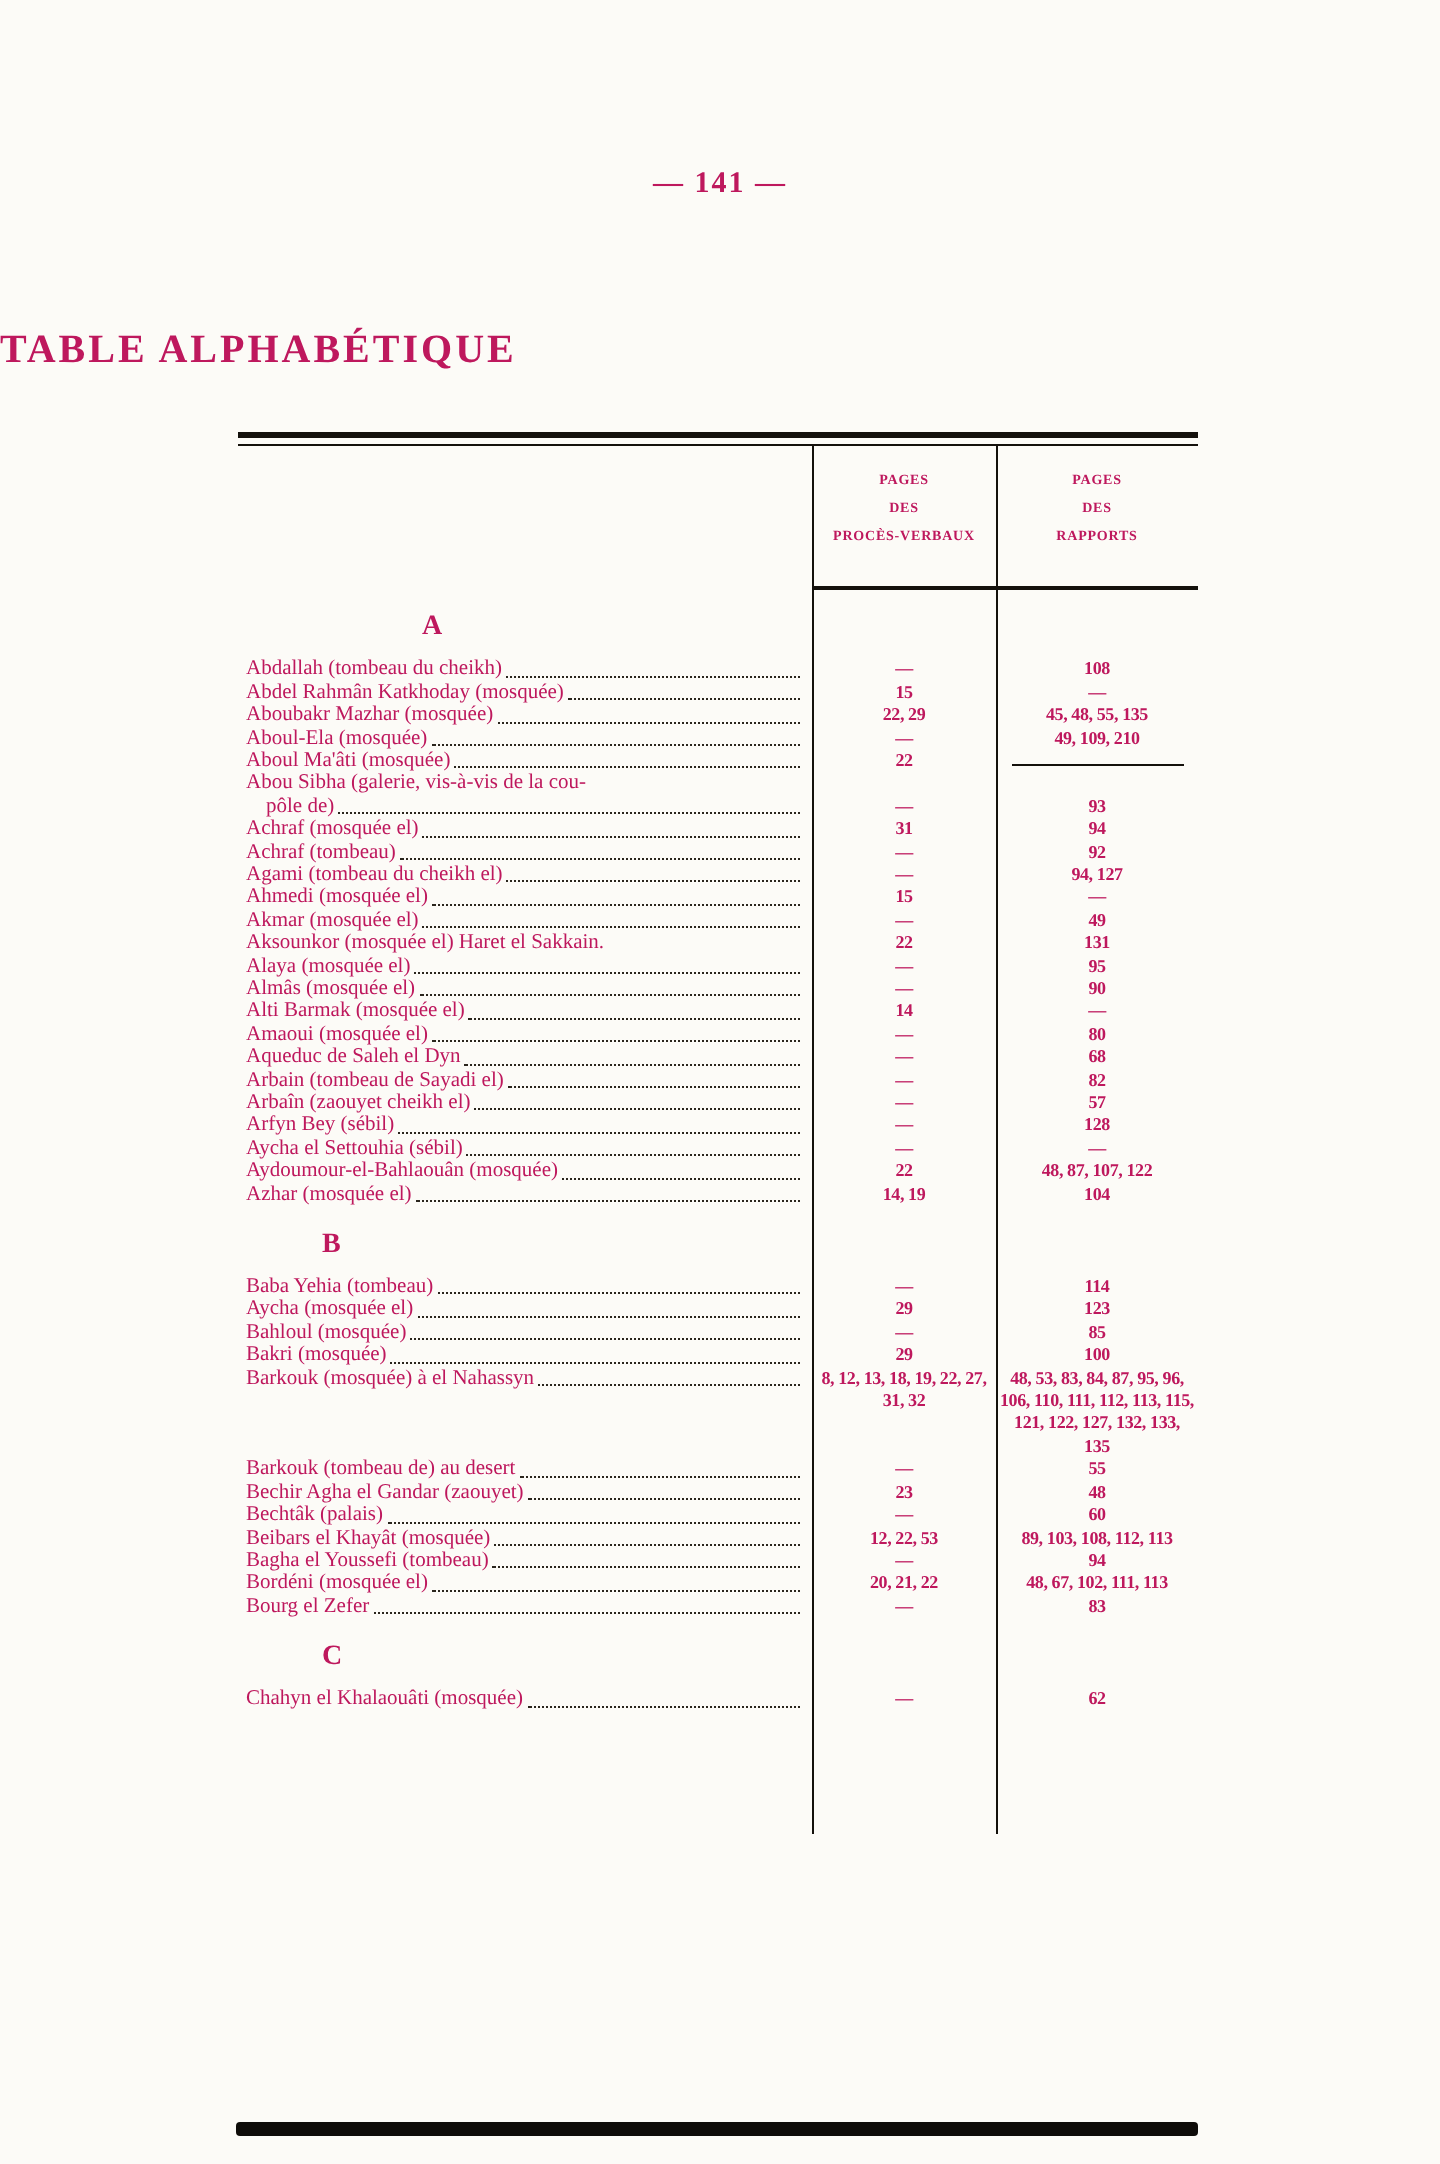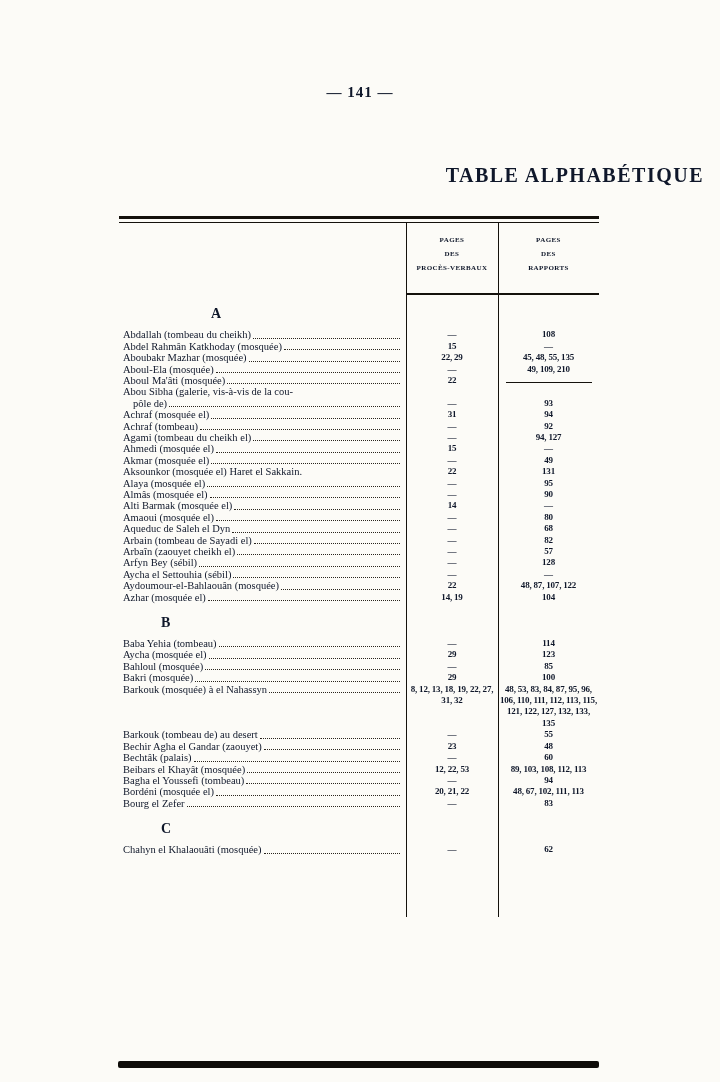--- a/index.html
+++ b/index.html
@@ -1,27 +1,27 @@
 <!DOCTYPE html>
 <html><head>
 <meta charset="utf-8">
 <style>
   * { margin:0; padding:0; box-sizing:border-box; }
   html,body { background:#fcfbf7; }
   .page {
     position:relative; width:720px; height:1082px; margin:0 auto;
-    background:#fcfbf7; color:#0f172a; overflow:hidden;
+    background:#fcfbf7; color:#be185d; overflow:hidden;
     font-family:"Liberation Serif","DejaVu Serif",serif;
   }
   .pagenum {
     position:absolute; top:84px; left:0; right:0; text-align:center;
     font-size:15px; font-weight:bold; letter-spacing:1px;
   }
   .title {
-    position:absolute; top:164px; left:0; right:16px; text-align:right;
+    position:absolute; top:164px; left:0; right:16px; text-align:left;
     font-size:20px; font-weight:bold; letter-spacing:1.5px;
   }
   .tbl { position:absolute; left:119px; top:216px; width:480px; }
   .tr1 { height:3px; background:#14110c; }
   .tr2 { height:1.3px; background:#14110c; margin-top:3px; }
   .grid { position:relative; }
   .vline { position:absolute; top:0; width:1.4px; background:#14110c; height:694px; }
   .v1 { left:287px; } .v2 { left:379px; }
   .hdr-underline { position:absolute; left:287px; width:193px; top:70px; height:1.3px; background:#14110c; }
   .hdr-row { display:flex; height:71px; }

